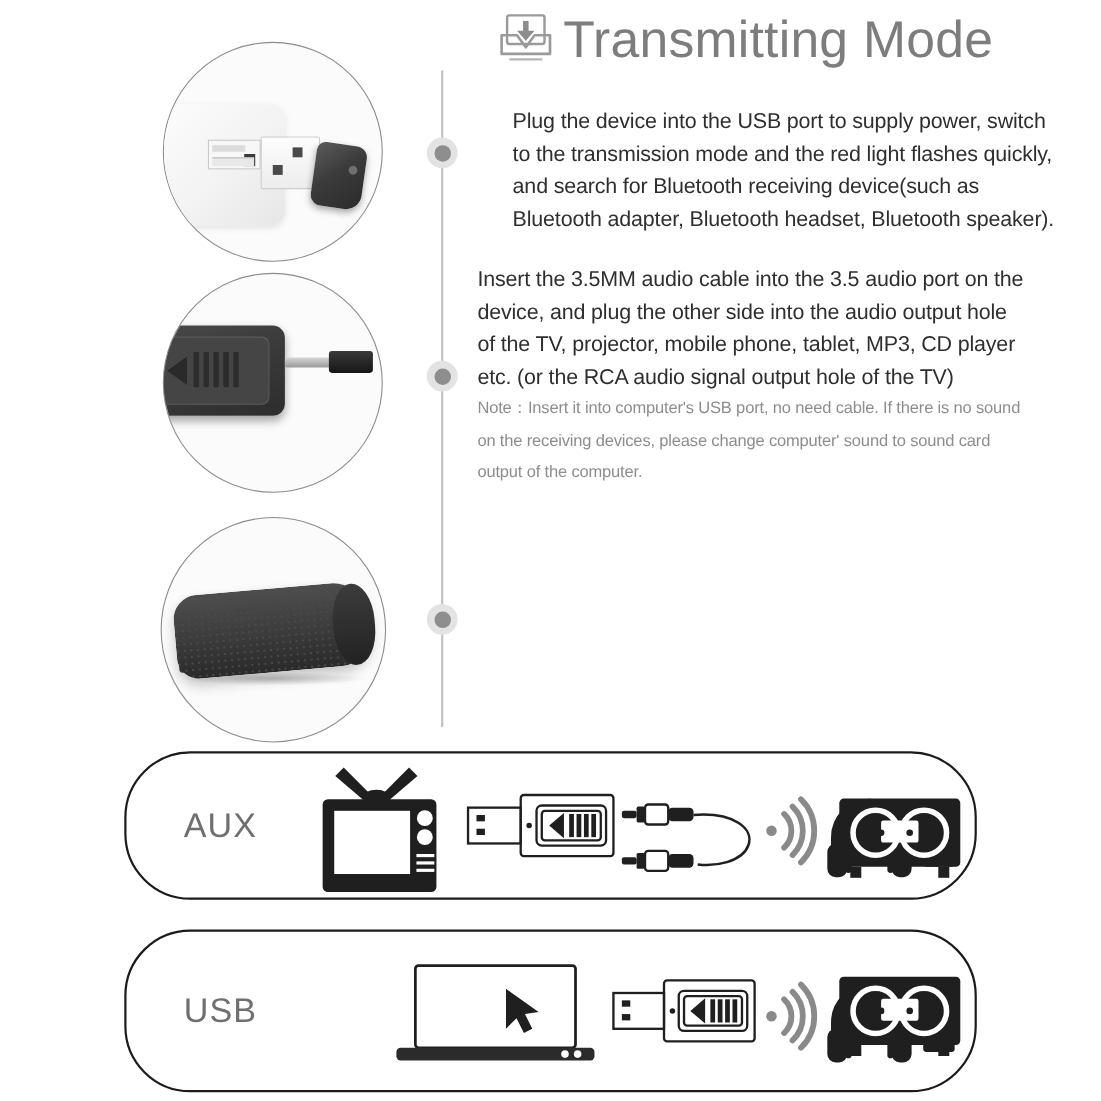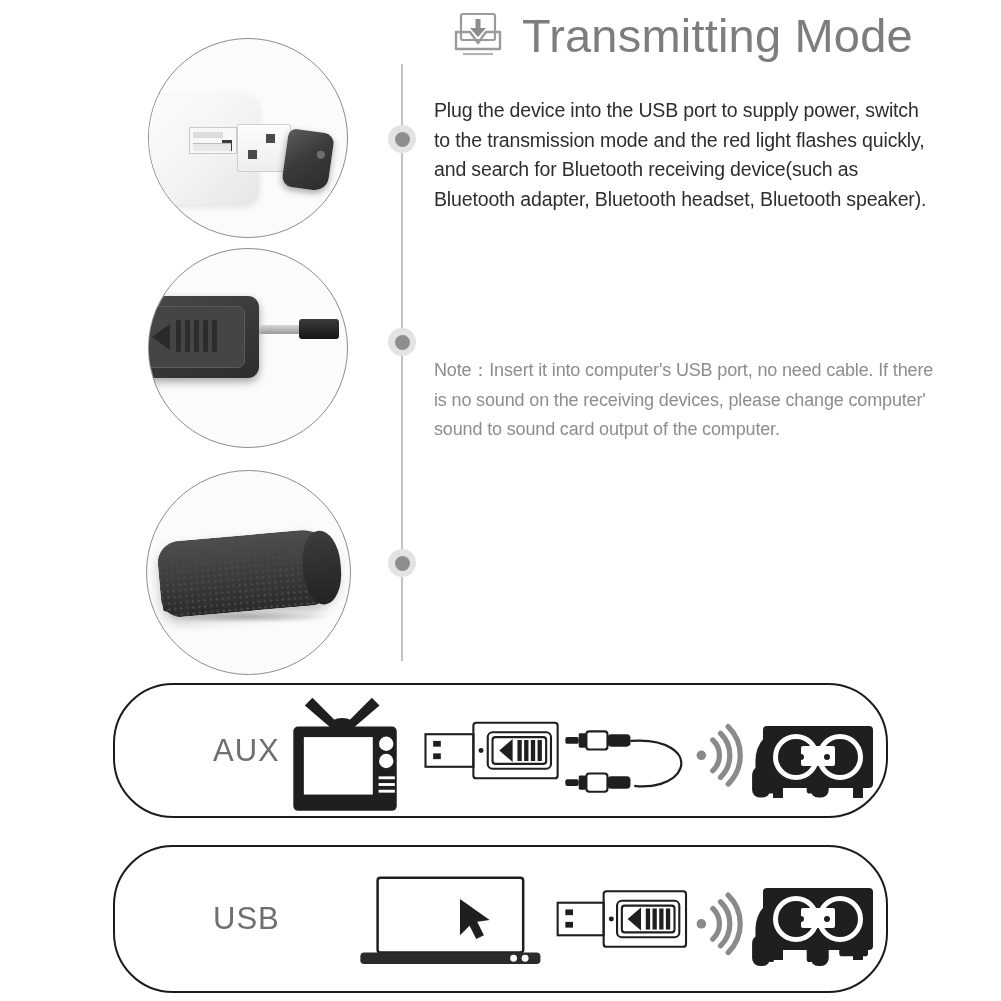--- a/index.html
+++ b/index.html
@@ -159,60 +159,60 @@
     content:""; width: 15px; height: 15px; border-radius: 50%;
     background: #8e8e8e;
   }
   #dot-1 { top: 125px; }
   #dot-2 { top: 328px; }
   #dot-3 { top: 549px; }
 
   
   #heading {
     position: absolute; left: 452px; top: 8px;
-    display: flex; align-items: center; gap: 18px;
+    display: flex; align-items: center; gap: 8px;
   }
   #transmit-icon { width: 52px; height: 52px; flex: none; }
   #heading-text {
     font-size: 47px; letter-spacing: .2px;
     color: #7d7d7d; font-weight: 400; white-space: nowrap;
   }
 
   .para {
     position: absolute; left: 434px;
     width: 500px;
     font-size: 19.5px;
     line-height: 29.5px;
     color: #2e2e2e;
     letter-spacing: -0.15px;
   }
-  #para-1 { top: 96px; }
+  #para-1 { top: 96px; margin-left: 32px; }
   #para-2 { top: 240px; }
   #para-note {
     position: absolute; left: 434px; top: 356px;
     width: 500px;
-    font-size: 18px; line-height: 29.5px;
+    font-size: 15px; line-height: 29.5px;
     color: #8d8d8d; letter-spacing: -0.15px;
   }
   #para-3 { top: 541px; }
 
   
   .panel {
     position: absolute;
     border: 2.5px solid #1b1b1b;
     border-radius: 60px;
     background: #ffffff;
   }
   #panel-aux { left: 113px; top: 683px; width: 775px; height: 135px; }
   #panel-usb { left: 113px; top: 845px; width: 775px; height: 148px; }
 
   .panel-label {
     position: absolute; left: 52px; top: 50%;
     transform: translateY(-50%);
-    font-size: 31px; color: #6f6f6f; letter-spacing: 1px; margin-left: 46px;
+    font-size: 31px; color: #6f6f6f; letter-spacing: 1px;
   }
   .panel-art {
     position: absolute; left: 140px; top: 0;
     right: 18px; height: 100%;
   }
   .panel-art svg { display: block; height: 100%; width: 100%; }
 </style>
 </head>
 <body>
 
@@ -274,20 +274,21 @@
         <rect x="9" y="4" width="34" height="26" rx="2" fill="none" stroke="#9a9a9a" stroke-width="2.2"></rect>
         <path d="M23.5 9 h5 v9 h5.5 L26 27 l-8-9 h5.5 z" fill="#8d8d8d"></path>
         <path d="M4 22 h14 l8 11 l8 -11 h14 v17 H4 z" fill="none" stroke="#9a9a9a" stroke-width="2.4" stroke-linejoin="round"></path>
         <line x1="11" y1="44" x2="41" y2="44" stroke="#b5b5b5" stroke-width="2.2"></line>
       </svg>
     </span>
     <span id="heading-text">Transmitting Mode</span>
   </div>
 
   <div class="para" id="para-1">Plug the device into the USB port to supply power, switch to the transmission mode and the red light flashes quickly, and search for Bluetooth receiving device(such as Bluetooth adapter, Bluetooth headset, Bluetooth speaker).</div>
+  <div class="para" id="para-2">Insert the 3.5MM audio cable into the 3.5 audio port on the device, and plug the other side into the audio output hole of the TV, projector, mobile phone, tablet, MP3, CD player etc. (or the RCA audio signal output hole of the TV)</div>
   <div id="para-note">Note：Insert it into computer's USB port, no need cable. If there is no sound on the receiving devices, please change computer' sound to sound card output of the computer.</div>
 
   <div class="panel" id="panel-aux">
     <div class="panel-label">AUX</div>
     <div class="panel-art">
       <svg viewBox="0 0 640 130" xmlns="http://www.w3.org/2000/svg">
 
         <g fill="#1f1f1f">
           <path d="M60 10 L86 36 l-6 6 L52 18 z"></path>
           <path d="M122 10 L96 36 l6 6 L130 18 z"></path>

